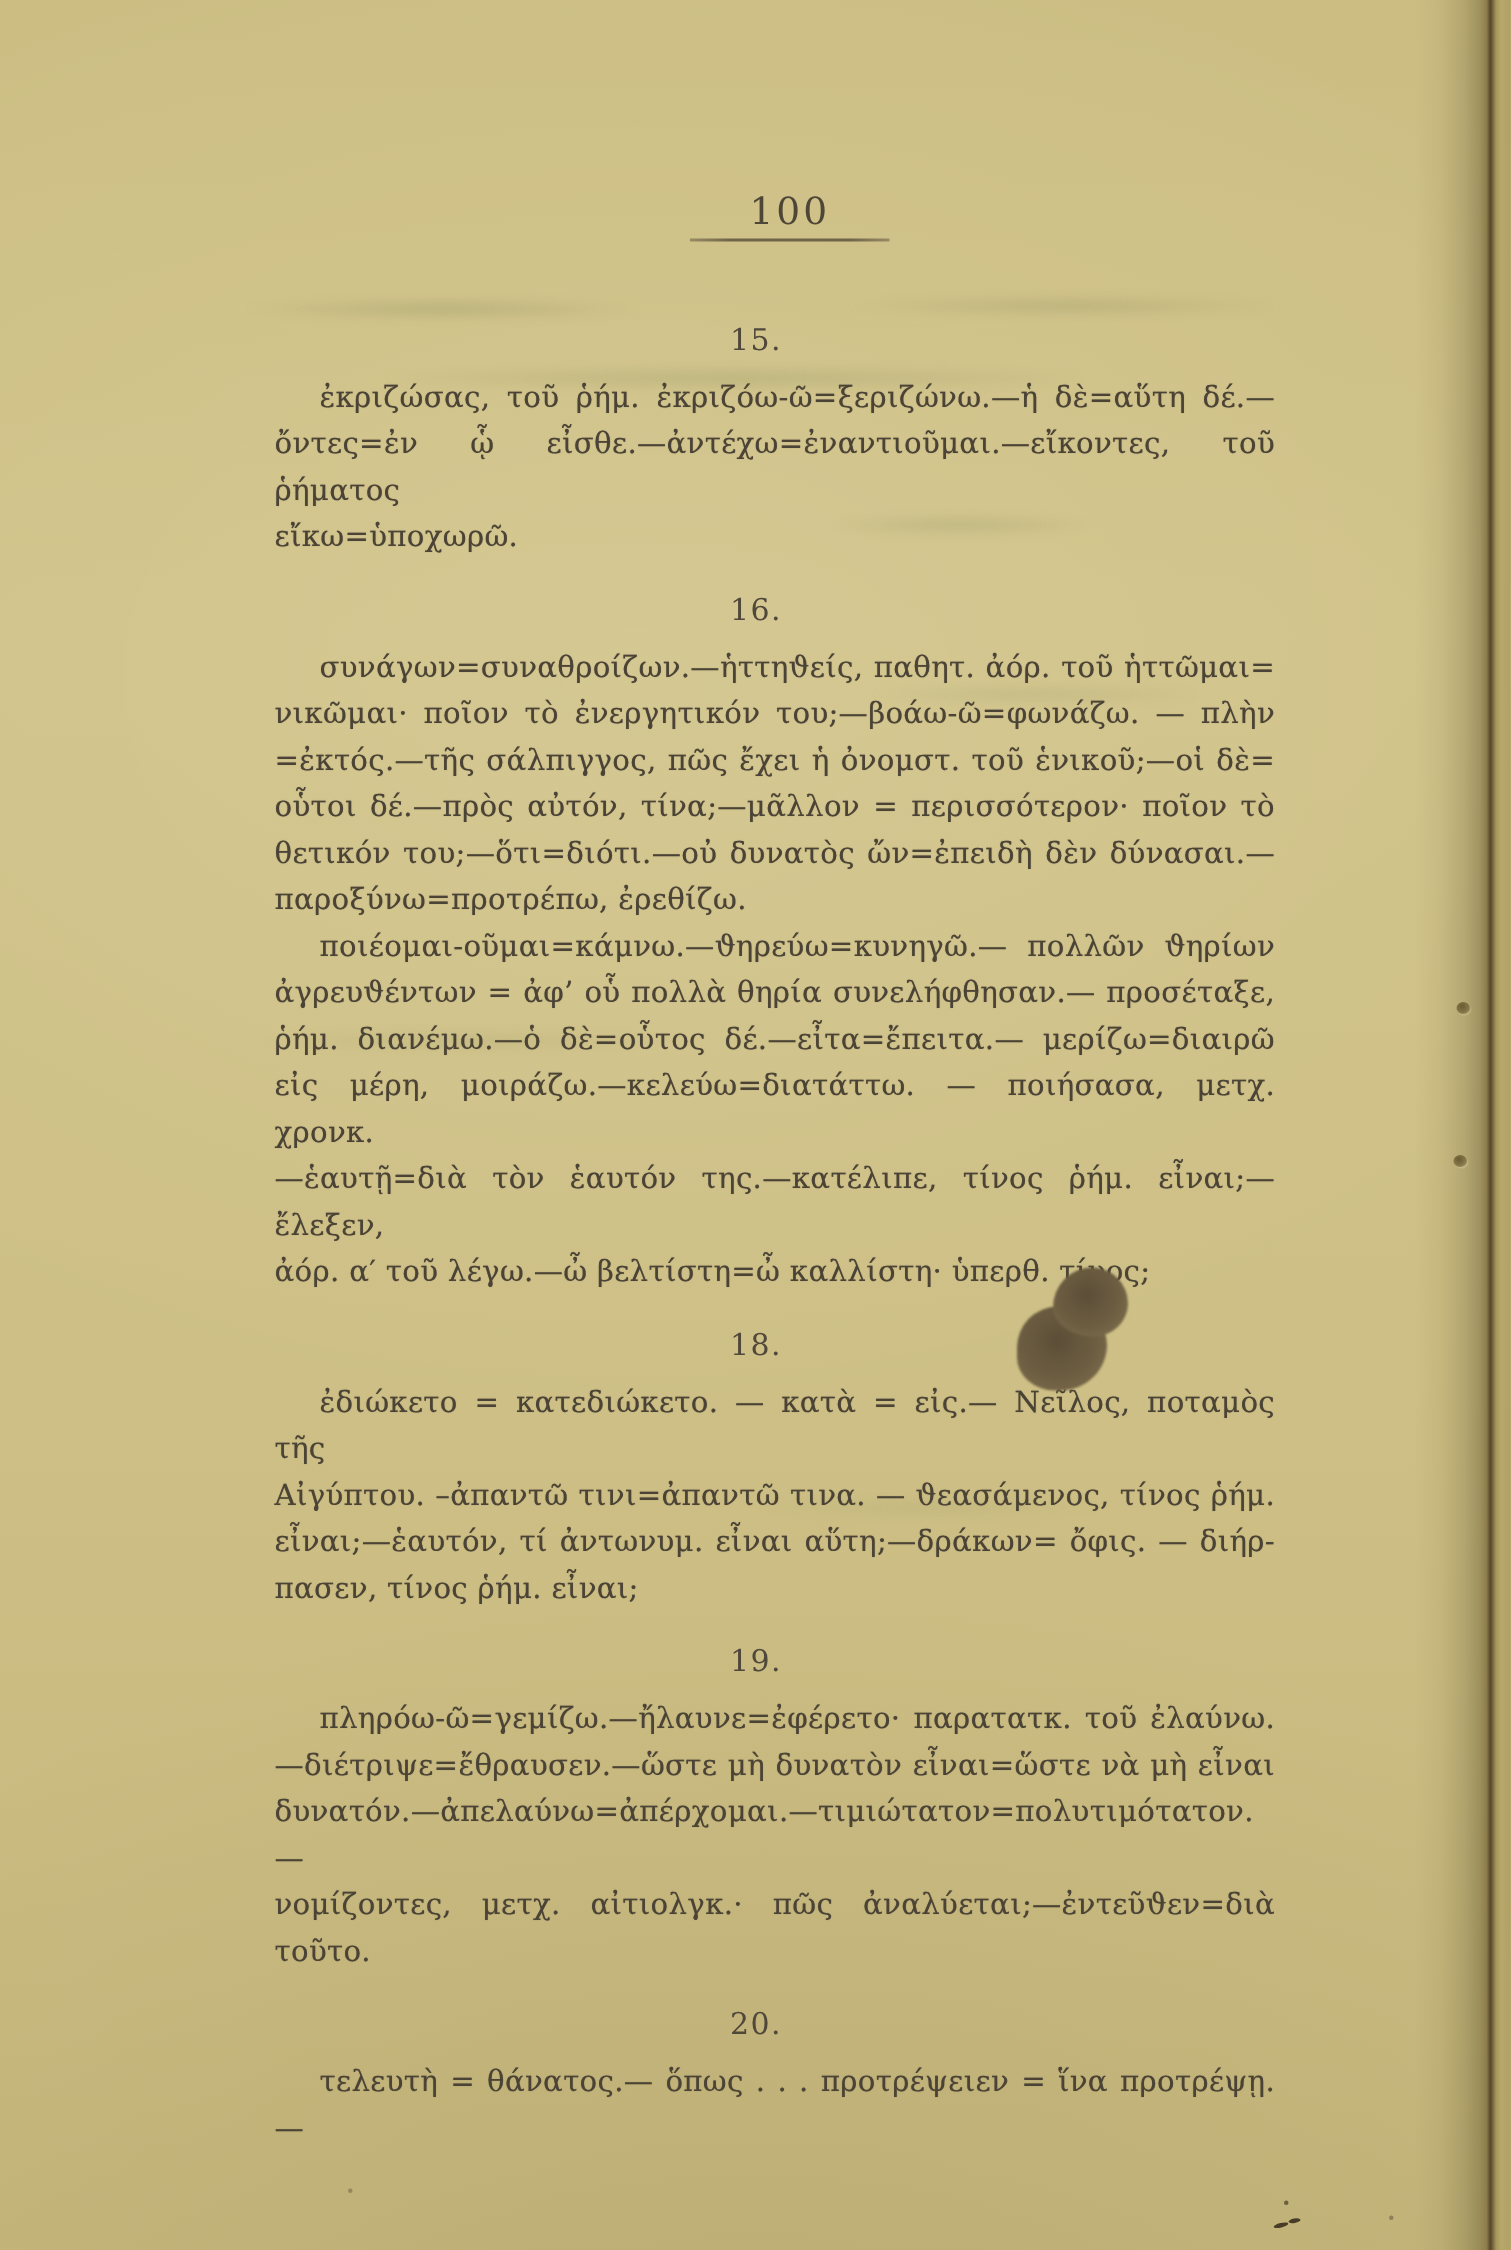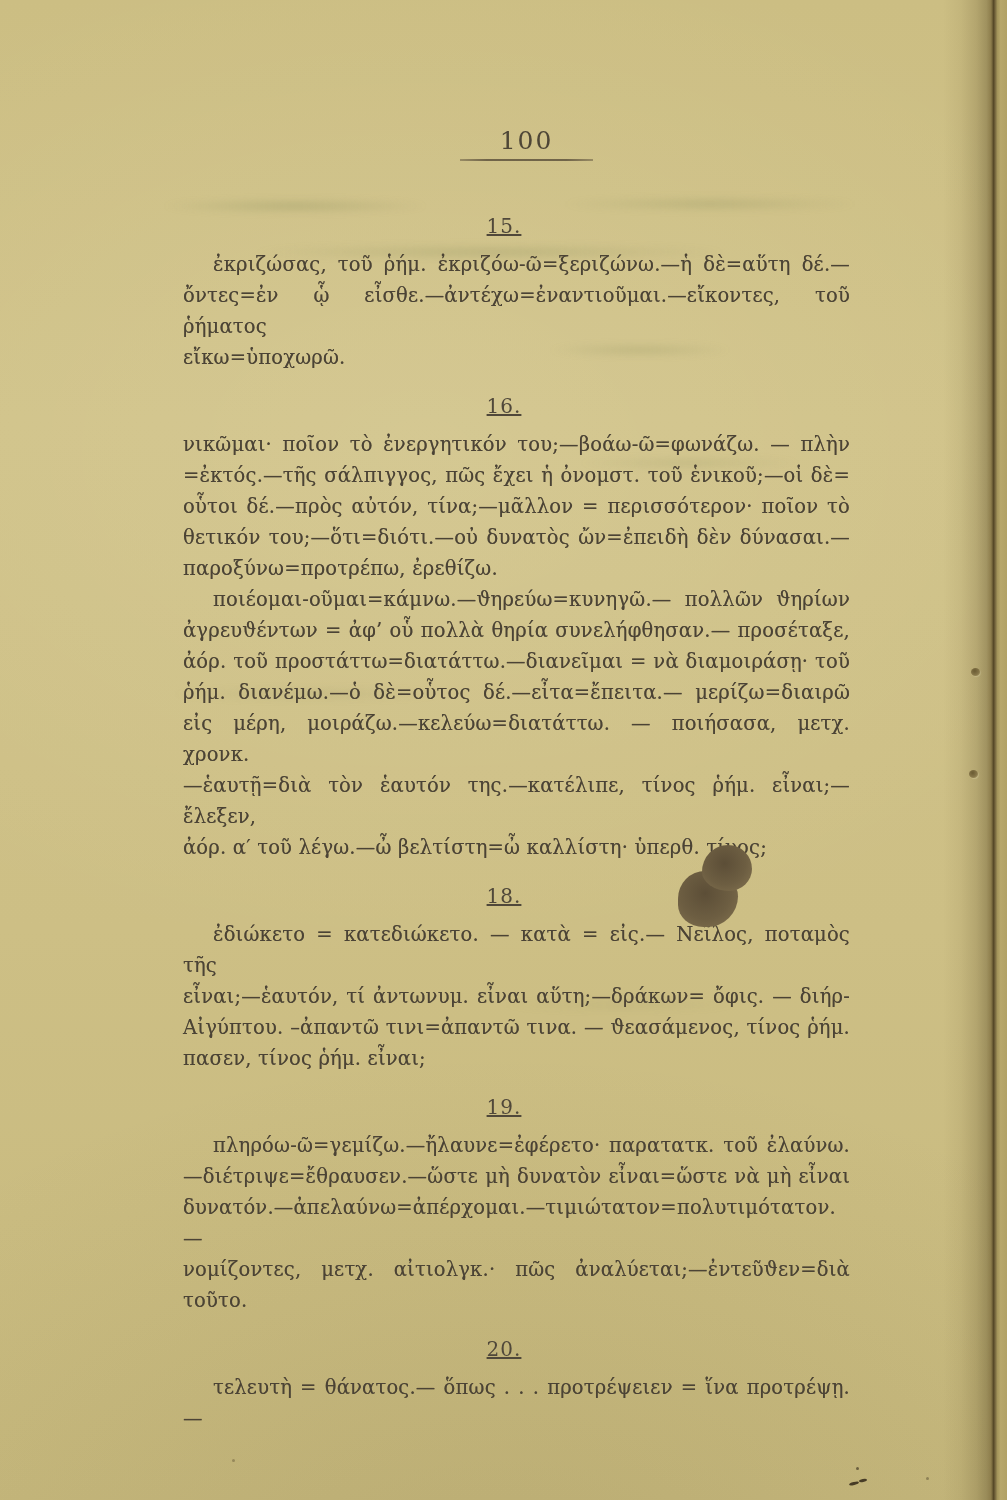--- a/index.html
+++ b/index.html
@@ -38,21 +38,21 @@
     font-size:25px;line-height:30px;letter-spacing:2px;color:#4e4636;
   }
   .pn-rule{
     position:relative;left:23px;width:133px;height:2px;margin:3px auto 0;
     background:linear-gradient(90deg,rgba(107,95,69,0.55),rgba(107,95,69,0.95) 20%,rgba(107,95,69,0.95) 80%,rgba(107,95,69,0.55));
   }
   
   .sections{position:absolute;top:213px;left:158px;width:692px;}
   .sec-heading{
     font-size:20px;line-height:26px;margin:20px 0 10px;text-align:center;
-    color:#50483a;letter-spacing:1px;text-decoration:underline;
+    color:#50483a;letter-spacing:1px;
   }
   .sec-heading:first-child{margin-top:0;}
   .text-line{
     font-size:19.5px;line-height:31px;letter-spacing:0.2px;
     color:var(--ink);
     text-shadow:0 0 0.6px rgba(75,67,53,0.55);
     margin-left:25px;
   }
   .text-line.just{text-align:justify;text-align-last:justify;}
   .text-line.indent{text-indent:30px;}
@@ -112,36 +112,36 @@
     <span class="pn">100</span>
     <div class="pn-rule"></div>
   </div>
 
   <div class="sections" id="sections">
       <div class="sec-heading">15.</div>
       <div class="text-line just indent">ἐκριζώσας, τοῦ ῥήμ. ἐκριζόω-ῶ=ξεριζώνω.—ἡ δὲ=αὕτη δέ.—</div>
       <div class="text-line just">ὄντες=ἐν ᾧ εἶσθε.—ἀντέχω=ἐναντιοῦμαι.—εἴκοντες, τοῦ ῥήματος</div>
       <div class="text-line">εἴκω=ὑποχωρῶ.</div>
       <div class="sec-heading">16.</div>
+      <div class="text-line just indent">συνάγων=συναθροίζων.—ἡττηϑείς, παθητ. ἀόρ. τοῦ ἡττῶμαι=</div>
       <div class="text-line just">νικῶμαι· ποῖον τὸ ἐνεργητικόν του;—βοάω-ῶ=φωνάζω. — πλὴν</div>
       <div class="text-line just">=ἐκτός.—τῆς σάλπιγγος, πῶς ἔχει ἡ ὀνομστ. τοῦ ἑνικοῦ;—οἱ δὲ=</div>
       <div class="text-line just">οὗτοι δέ.—πρὸς αὐτόν, τίνα;—μᾶλλον = περισσότερον· ποῖον τὸ</div>
       <div class="text-line just">θετικόν του;—ὅτι=διότι.—οὐ δυνατὸς ὤν=ἐπειδὴ δὲν δύνασαι.—</div>
       <div class="text-line">παροξύνω=προτρέπω, ἐρεθίζω.</div>
       <div class="text-line just indent">ποιέομαι-οῦμαι=κάμνω.—ϑηρεύω=κυνηγῶ.— πολλῶν ϑηρίων</div>
       <div class="text-line just">ἀγρευϑέντων = ἀφ’ οὗ πολλὰ θηρία συνελήφθησαν.— προσέταξε,</div>
-      <div class="text-line just">ἀόρ. τοῦ προστάττω=διατάττω.—διανεῖμαι = νὰ διαμοιράσῃ· τοῦ</div>
       <div class="text-line just">ῥήμ. διανέμω.—ὁ δὲ=οὗτος δέ.—εἶτα=ἔπειτα.— μερίζω=διαιρῶ</div>
       <div class="text-line just">εἰς μέρη, μοιράζω.—κελεύω=διατάττω. — ποιήσασα, μετχ. χρονκ.</div>
       <div class="text-line just">—ἑαυτῇ=διὰ τὸν ἑαυτόν της.—κατέλιπε, τίνος ῥήμ. εἶναι;—ἔλεξεν,</div>
       <div class="text-line">ἀόρ. α′ τοῦ λέγω.—ὦ βελτίστη=ὦ καλλίστη· ὑπερθ. τίνος;</div>
       <div class="sec-heading">18.</div>
       <div class="text-line just indent">ἐδιώκετο = κατεδιώκετο. — κατὰ = εἰς.— Νεῖλος, ποταμὸς τῆς</div>
+      <div class="text-line just">Αἰγύπτου. –ἀπαντῶ τινι=ἀπαντῶ τινα. — ϑεασάμενος, τίνος ῥήμ.</div>
       <div class="text-line just">εἶναι;—ἑαυτόν, τί ἀντωνυμ. εἶναι αὕτη;—δράκων= ὄφις. — διήρ-</div>
-      <div class="text-line just">Αἰγύπτου. –ἀπαντῶ τινι=ἀπαντῶ τινα. — ϑεασάμενος, τίνος ῥήμ.</div>
       <div class="text-line">πασεν, τίνος ῥήμ. εἶναι;</div>
       <div class="sec-heading">19.</div>
       <div class="text-line just indent">πληρόω-ῶ=γεμίζω.—ἤλαυνε=ἐφέρετο· παρατατκ. τοῦ ἐλαύνω.</div>
       <div class="text-line just">—διέτριψε=ἔθραυσεν.—ὥστε μὴ δυνατὸν εἶναι=ὥστε νὰ μὴ εἶναι</div>
       <div class="text-line just">δυνατόν.—ἀπελαύνω=ἀπέρχομαι.—τιμιώτατον=πολυτιμότατον.—</div>
       <div class="text-line just">νομίζοντες, μετχ. αἰτιολγκ.· πῶς ἀναλύεται;—ἐντεῦϑεν=διὰ τοῦτο.</div>
       <div class="sec-heading">20.</div>
       <div class="text-line just indent">τελευτὴ = θάνατος.— ὅπως . . . προτρέψειεν = ἵνα προτρέψῃ. —</div>
     </div>
 

